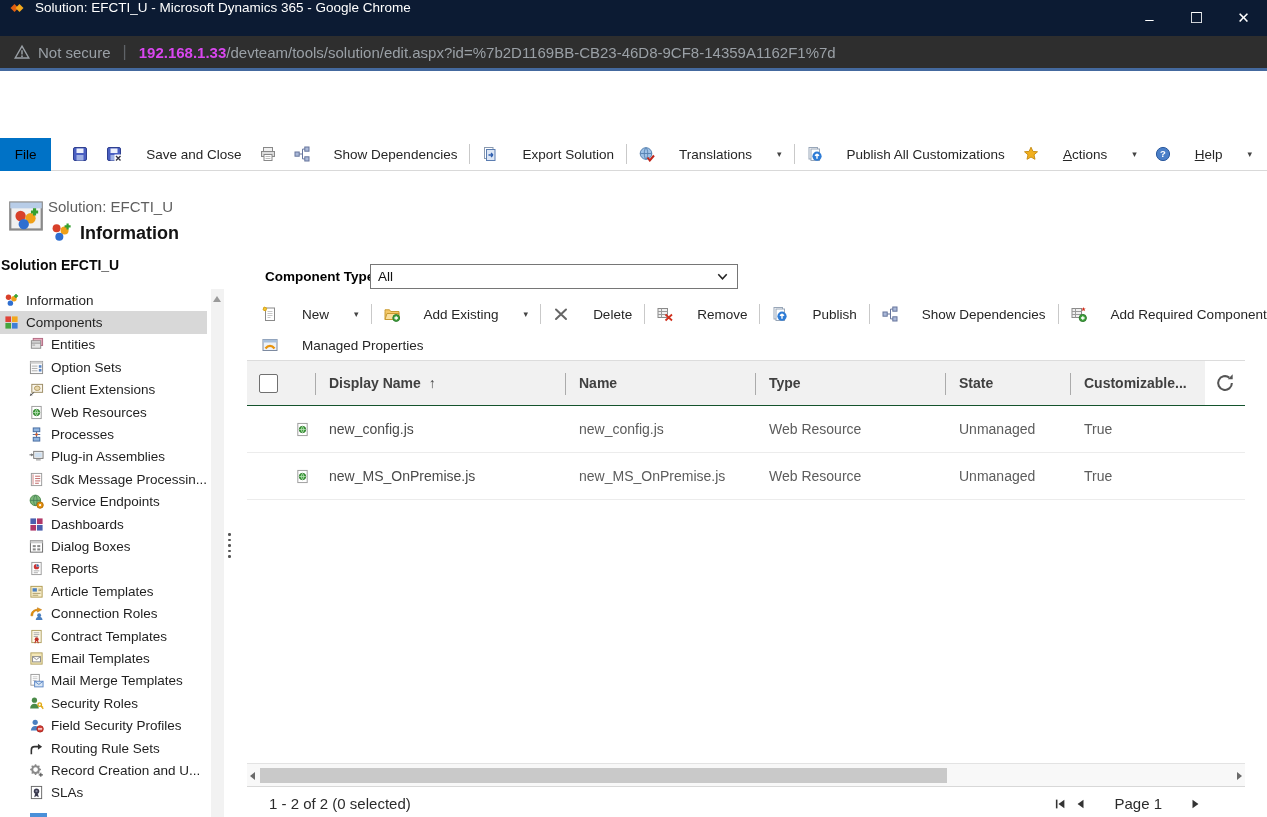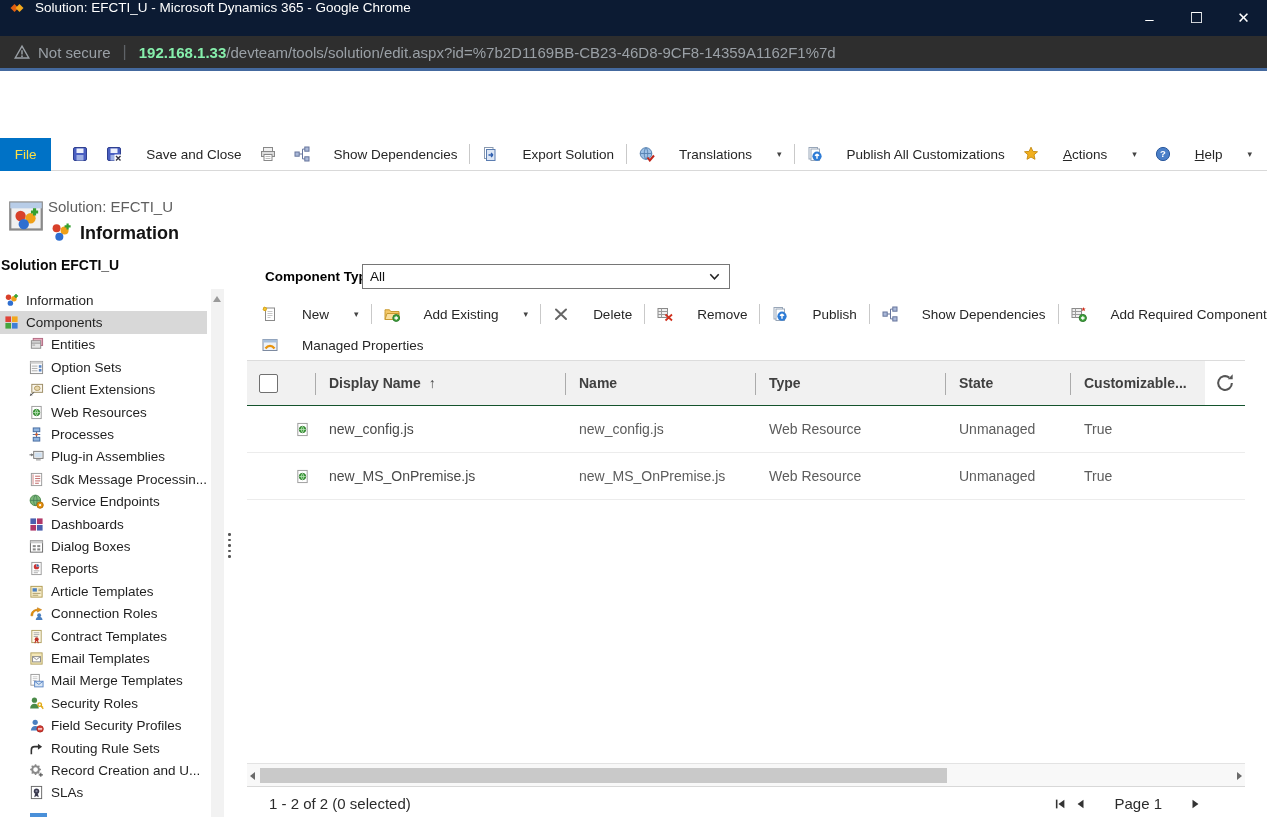--- a/index.html
+++ b/index.html
@@ -14,27 +14,27 @@
   .t-title{flex:1;white-space:nowrap}
   .win-controls{display:flex;height:100%}
   .win-btn{width:47px;height:100%;display:flex;align-items:center;justify-content:center;font-size:15px;color:#fff}
 
   
   .urlbar{position:absolute;top:36px;left:0;width:100%;height:35px;background:var(--urlbar,#2e2e2e);
     border-bottom:3px solid #44699e;display:flex;align-items:center;font-size:15px;color:#9aa0a6;z-index:5}
   .u-warn{margin-left:14px}
   .u-notsecure{margin-left:8px}
   .u-sep{margin:0 12px;color:#5f6368;font-size:16px}
-  .u-host{color:#86efac;font-weight:bold}
+  .u-host{color:#d946ef;font-weight:bold}
   .u-path{color:#9aa0a6}
 
   
   .cmdbar{position:absolute;top:138px;left:0;right:0;height:33px;display:flex;align-items:center;
     border-bottom:1px solid #d9d9d9;background:#fff}
-  .file-btn{width:52px;height:33px;background:var(--accent,#0072c6);color:#fde047;display:flex;
+  .file-btn{width:52px;height:33px;background:var(--accent,#0072c6);color:#000000;display:flex;
     align-items:center;justify-content:center;font-size:13.5px;margin-right:12px}
   .tb-btn{display:flex;align-items:center;gap:24px;padding:0 9px;height:100%;font-size:13.5px;color:#262626;cursor:default;white-space:nowrap}
   .sep{width:1px;height:20px;background:#c9c9c9;margin:0 3px;flex:none}
   .caret{font-size:9px;color:#444;margin-left:1px}
   .help-btn{margin-left:auto;margin-right:6px}
 
   
   .ph-icon{position:absolute;left:8px;top:198px}
   .ph-sub{position:absolute;left:48px;top:198px;font-size:15px;color:#5f5f5f}
   .ph-row{position:absolute;left:50px;top:222px;display:flex;align-items:center;gap:8px}
@@ -51,21 +51,21 @@
   .sb-scroll{position:absolute;left:211px;top:34px;bottom:0;width:13px;background:#f2f2f2}
   .sb-up{position:absolute;left:2px;top:7px;width:0;height:0;border-left:4.5px solid transparent;
     border-right:4.5px solid transparent;border-bottom:6px solid #9a9a9a}
   .grip{position:absolute;left:228px;top:278px;display:flex;flex-direction:column;gap:3px}
   .grip i{width:2.5px;height:2.5px;background:#555;border-radius:50%}
   .sb-partial{position:absolute;left:30px;bottom:0px;width:17px;height:4px;background:#4a90d9}
 
   
   .main{position:absolute;left:245px;top:255px;right:0;bottom:0;background:#fff}
   .ctype-label{position:absolute;left:20px;top:14px;font-weight:bold;font-size:13.5px;color:#000}
-  .ctype-select{position:absolute;left:117px;top:9px;width:368px;height:25px;border:1px solid #767676;
+  .ctype-select{position:absolute;left:125px;top:9px;width:368px;height:25px;border:1px solid #767676;
     display:flex;align-items:center;padding-left:7px;font-size:13.5px;color:#111;background:#fff}
   .ctype-chevron{position:absolute;right:7px}
 
   .grid-toolbar{position:absolute;left:8px;top:44px;height:30px;display:flex;align-items:center}
   .managed-row{position:absolute;left:8px;top:77px;height:26px;display:flex;align-items:center}
 
   .grid{position:absolute;left:2px;top:105px;width:998px}
   .grid-header{display:flex;height:46px;background:#f1f1f1;border-top:1px solid #dcdcdc;border-bottom:1px solid #14532d;align-items:stretch}
   .gh-cell{display:flex;align-items:center;position:relative;font-weight:bold;font-size:14px;color:#404040;padding-left:14px}
   .gh-cell.hsep::before{content:"";position:absolute;left:0;top:12px;width:1px;height:22px;background:#ababab}

